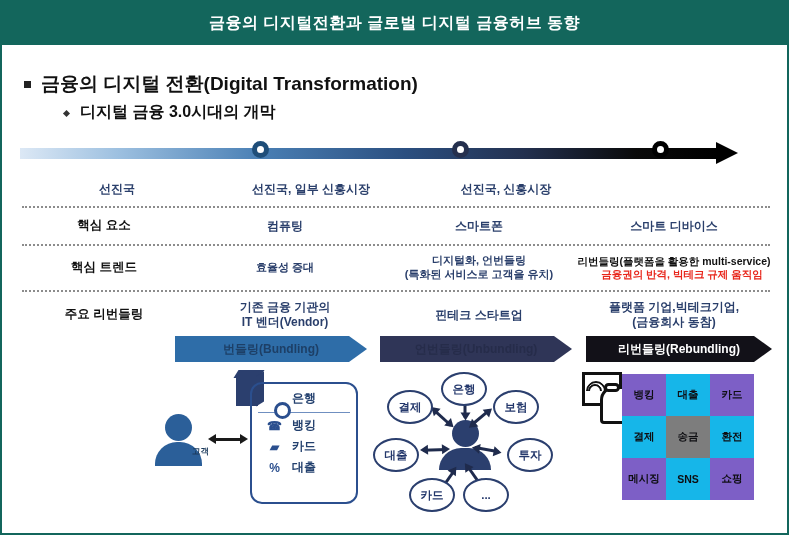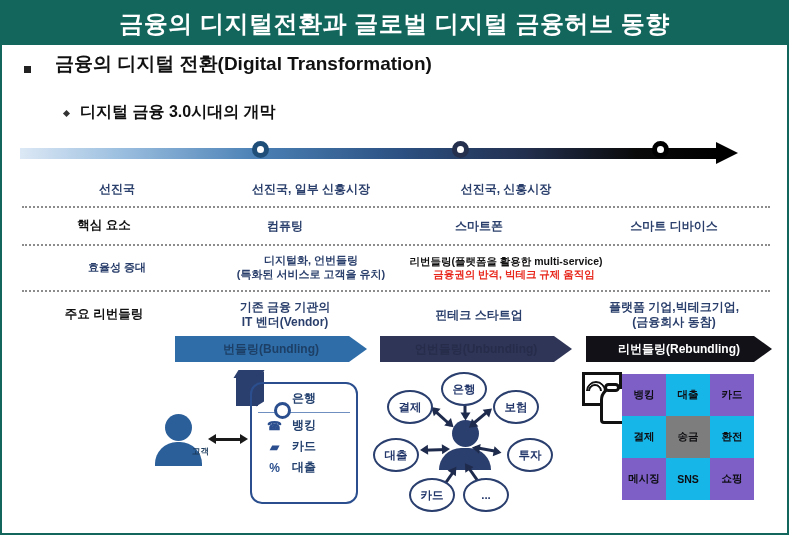--- a/index.html
+++ b/index.html
@@ -1,20 +1,20 @@
 <!DOCTYPE html>
 <html><head>
 <meta charset="utf-8">
 <style>
   html,body{margin:0;padding:0;background:#fff;}
   body{width:789px;height:535px;font-family:"Liberation Sans",sans-serif;overflow:hidden;}
   .slide{position:relative;width:789px;height:535px;box-sizing:border-box;border:2px solid #13665C;background:#fff;}
   .hdr{position:absolute;left:0;top:0;width:100%;height:43px;background:#13665C;display:flex;align-items:center;justify-content:center;}
-  .hdr span{color:#fff;font-size:24px;font-weight:bold;letter-spacing:.5px;}
-  .b1{position:absolute;left:22px;top:49px;display:flex;align-items:center;gap:24px;}
+  .hdr span{color:#fff;font-size:16px;font-weight:bold;letter-spacing:.5px;}
+  .b1{position:absolute;left:22px;top:69px;display:flex;align-items:flex-start;gap:10px;}
   .b1 .sq{width:7px;height:7px;background:#222;margin-top:10px;}
   .b1 .tx{font-size:19px;font-weight:bold;color:#111;}
   .b2{position:absolute;left:62px;top:100px;display:flex;align-items:flex-start;gap:11px;}
   .b2 .dot{width:5px;height:5px;background:#333;transform:rotate(45deg);margin-top:9px;}
   .b2 .tx{font-size:16px;font-weight:bold;color:#111;}
 
   .tl{position:absolute;left:18px;top:140px;width:752px;height:22px;}
   .tl .bar{position:absolute;left:0;top:6px;width:700px;height:11px;
     background:linear-gradient(to right,#dce8f5 0%,#9dc0e0 14%,#4a80b5 34%,#2b4f80 55%,#23304f 72%,#0a0a0a 88%,#000 100%);}
   .tl .tip{position:absolute;left:696px;top:0px;width:0;height:0;border-top:11px solid transparent;border-bottom:11px solid transparent;border-left:22px solid #000;}
@@ -126,20 +126,21 @@
 
     <div class="row r2">
       <div class="cell c-lbl">핵심 요소</div>
       <div class="cell c-v">컴퓨팅</div>
       <div class="cell c-v">스마트폰</div>
       <div class="cell c-v wide">스마트 디바이스</div>
     </div>
     <div class="sep"></div>
 
     <div class="row r3">
+      <div class="cell c-lbl">핵심 트렌드</div>
       <div class="cell c-v">효율성 증대</div>
       <div class="cell c-v">
         <span>디지털화, 언번들링</span>
         <span>(특화된 서비스로 고객을 유치)</span>
       </div>
       <div class="cell c-v wide last">
         <span class="blk">리번들링(플랫폼을 활용한 multi-service)</span>
         <span class="red">금융권의 반격, 빅테크 규제 움직임</span>
       </div>
     </div>

